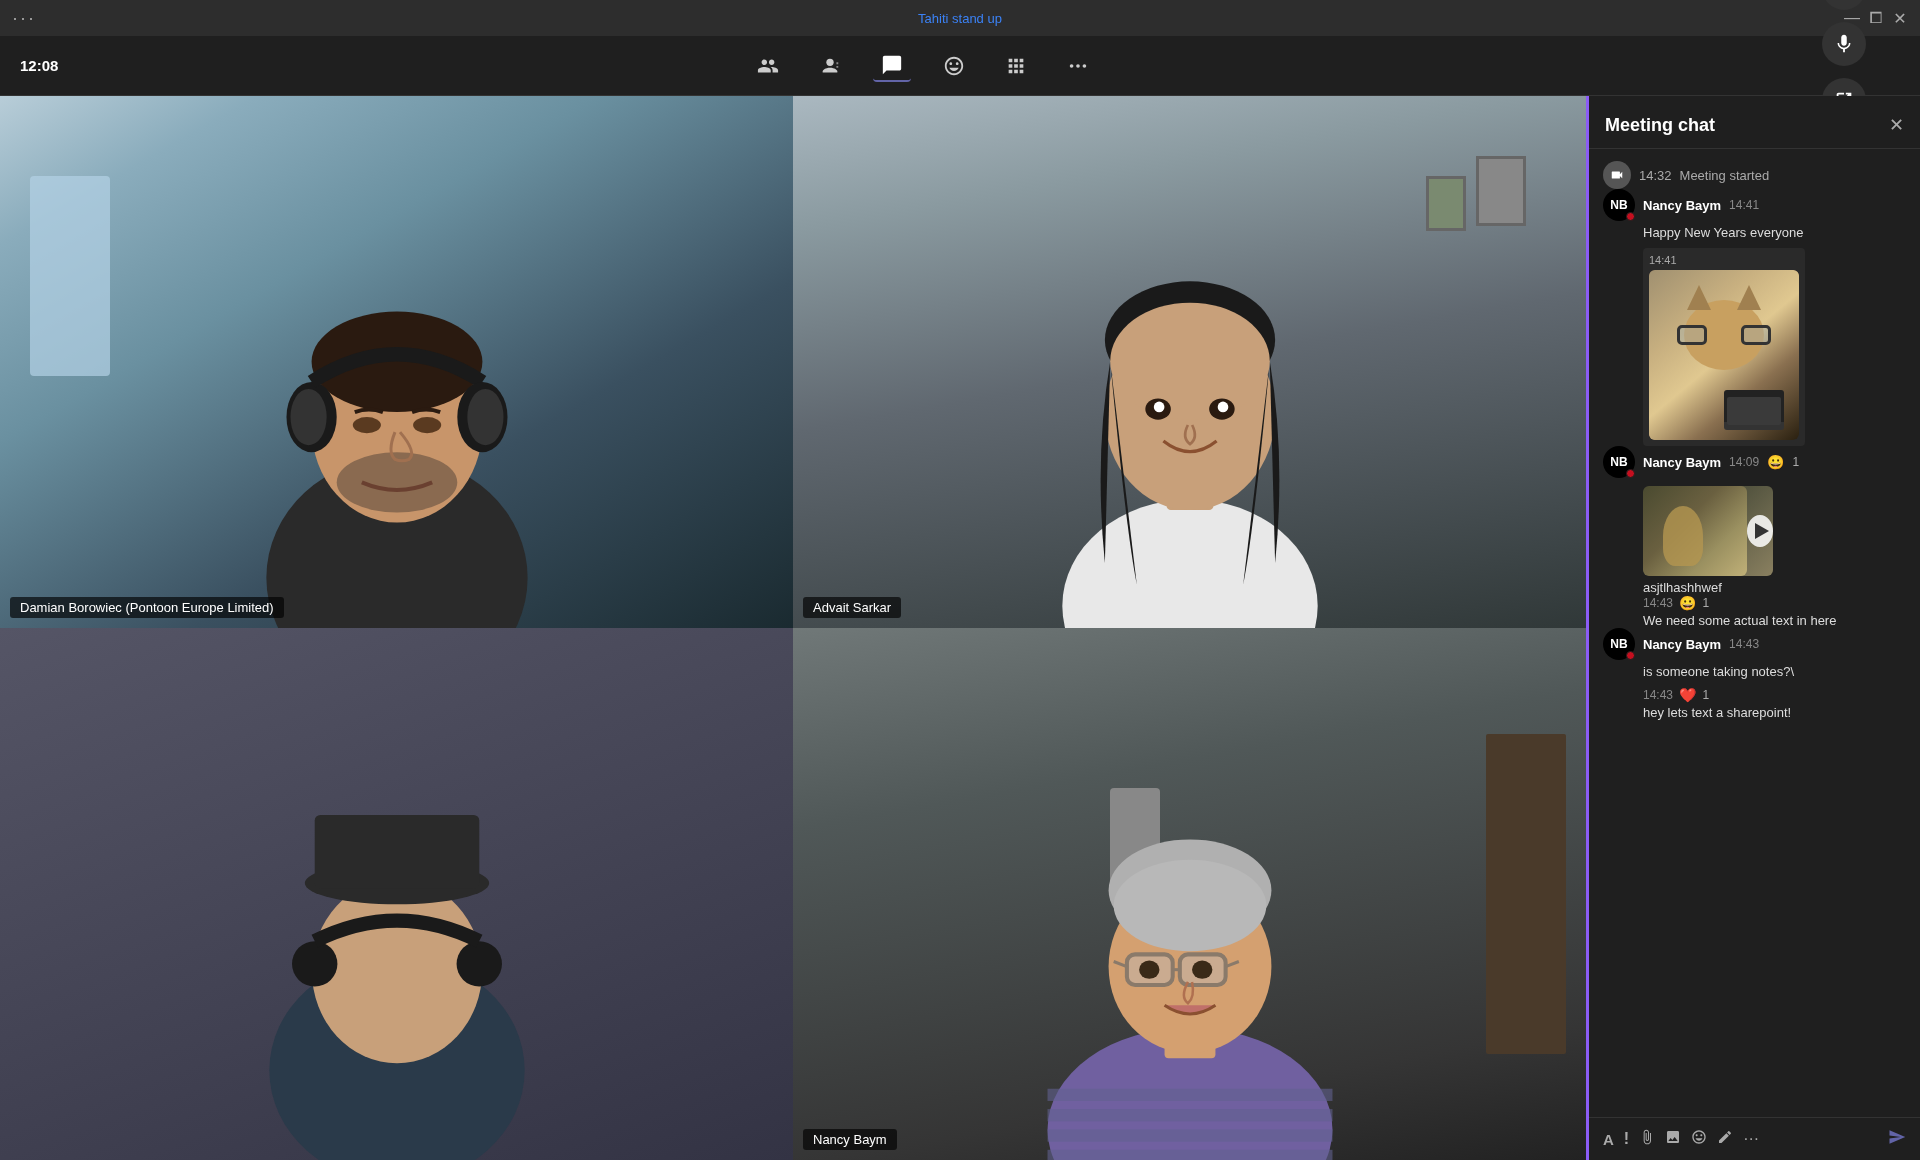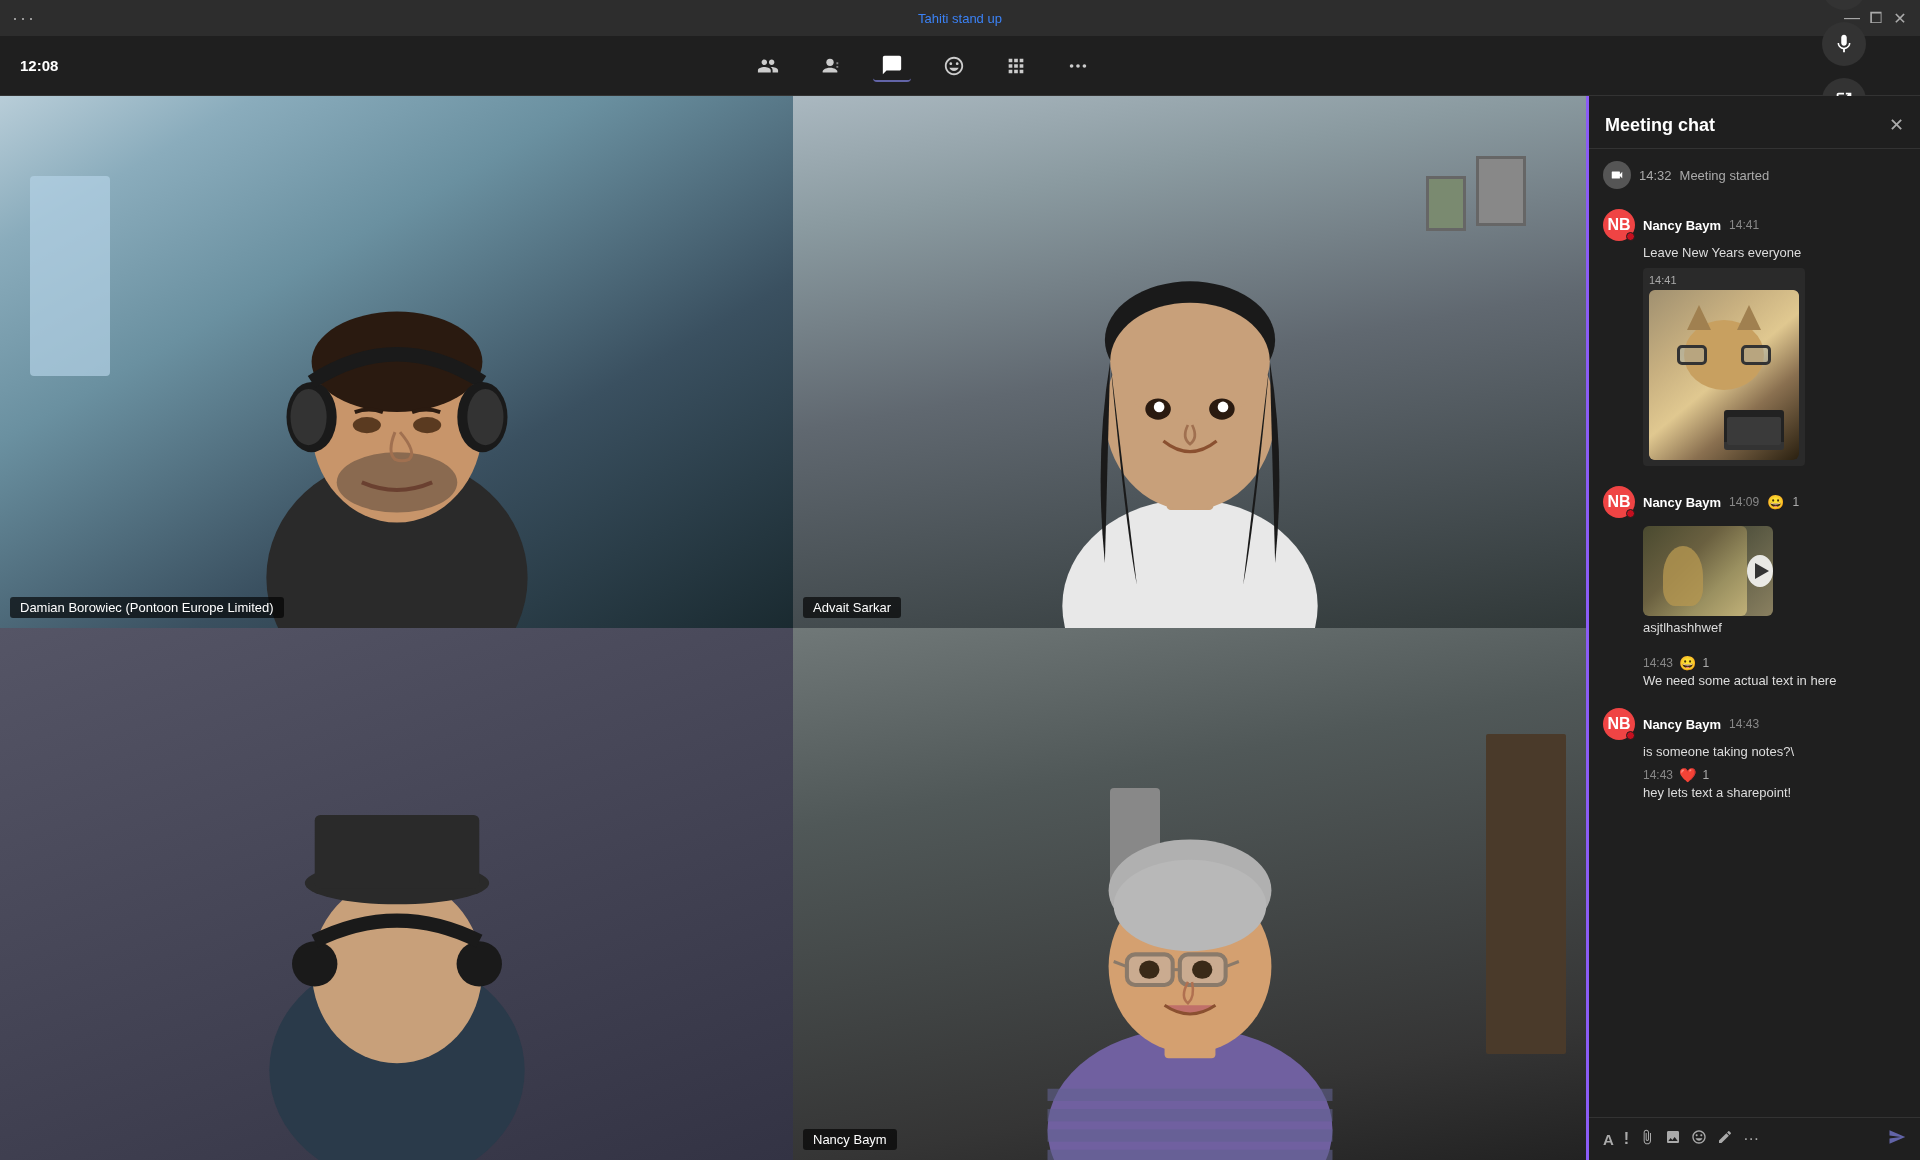--- a/index.html
+++ b/index.html
@@ -145,21 +145,21 @@
     }
     .chat-title { color: #fff; font-size: 18px; font-weight: 600; }
     .chat-close { background: transparent; border: none; color: #aaa; cursor: pointer; font-size: 18px; }
 
     .chat-messages {
       flex: 1;
       overflow-y: auto;
       padding: 12px 14px;
       display: flex;
       flex-direction: column;
-      gap: 20px;
+      gap: 0;
     }
 
     .chat-system {
       display: flex;
       align-items: center;
       gap: 8px;
       color: #aaa;
       font-size: 13px;
     }
     .chat-system-icon {
@@ -173,26 +173,26 @@
       color: #fff;
       font-size: 12px;
     }
 
     .chat-message { display: flex; flex-direction: column; gap: 4px; }
     .chat-message-header { display: flex; align-items: center; gap: 8px; }
     .chat-avatar {
       width: 32px;
       height: 32px;
       border-radius: 50%;
-      background: #ef4444;
+      background: #000000;
       color: #fff;
       display: flex;
       align-items: center;
       justify-content: center;
-      font-size: 16px;
+      font-size: 12px;
       font-weight: 600;
       flex-shrink: 0;
       position: relative;
     }
     .avatar-online-dot {
       position: absolute;
       bottom: 0;
       right: 0;
       width: 9px;
       height: 9px;
@@ -520,21 +520,21 @@
 
       <div class="chat-message">
         <div class="chat-message-header">
           <div class="chat-avatar">
             NB
             <div class="avatar-online-dot"></div>
           </div>
           <span class="chat-sender">Nancy Baym</span>
           <span class="chat-time">14:41</span>
         </div>
-        <div class="chat-text">Leave New Years everyone</div>
+        <div class="chat-text">Happy New Years everyone</div>
 
         <div class="chat-image-wrapper">
           <div style="background:#2a2a2a;border-radius:4px;padding:6px;display:inline-block;">
             <div style="color:#aaa;font-size:11px;margin-bottom:4px;">14:41</div>
             <div class="chat-image chat-image-cat">
               <div style="width:100%;height:100%;background:linear-gradient(140deg,#a09070 0%,#c8b080 30%,#e0c890 50%,#8a7050 70%,#2a2010 100%);position:relative;border-radius:6px;">
 
                 <div style="position:absolute;top:30px;left:50%;transform:translateX(-50%);width:80px;height:70px;background:#c8a060;border-radius:50%;"></div>
 
                 <div style="position:absolute;top:15px;left:38px;width:0;height:0;border-left:12px solid transparent;border-right:12px solid transparent;border-bottom:25px solid #a08050;"></div>

